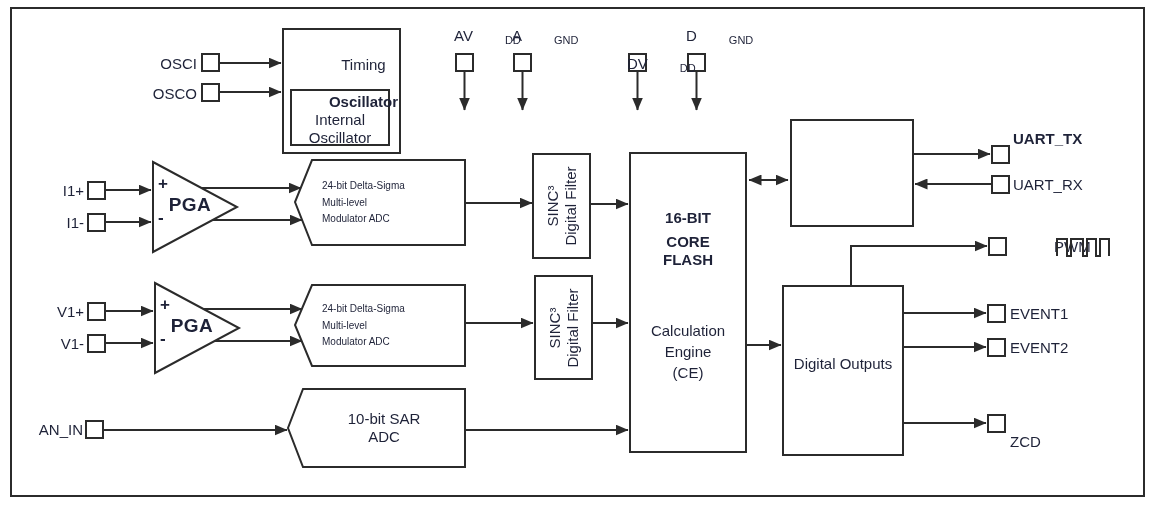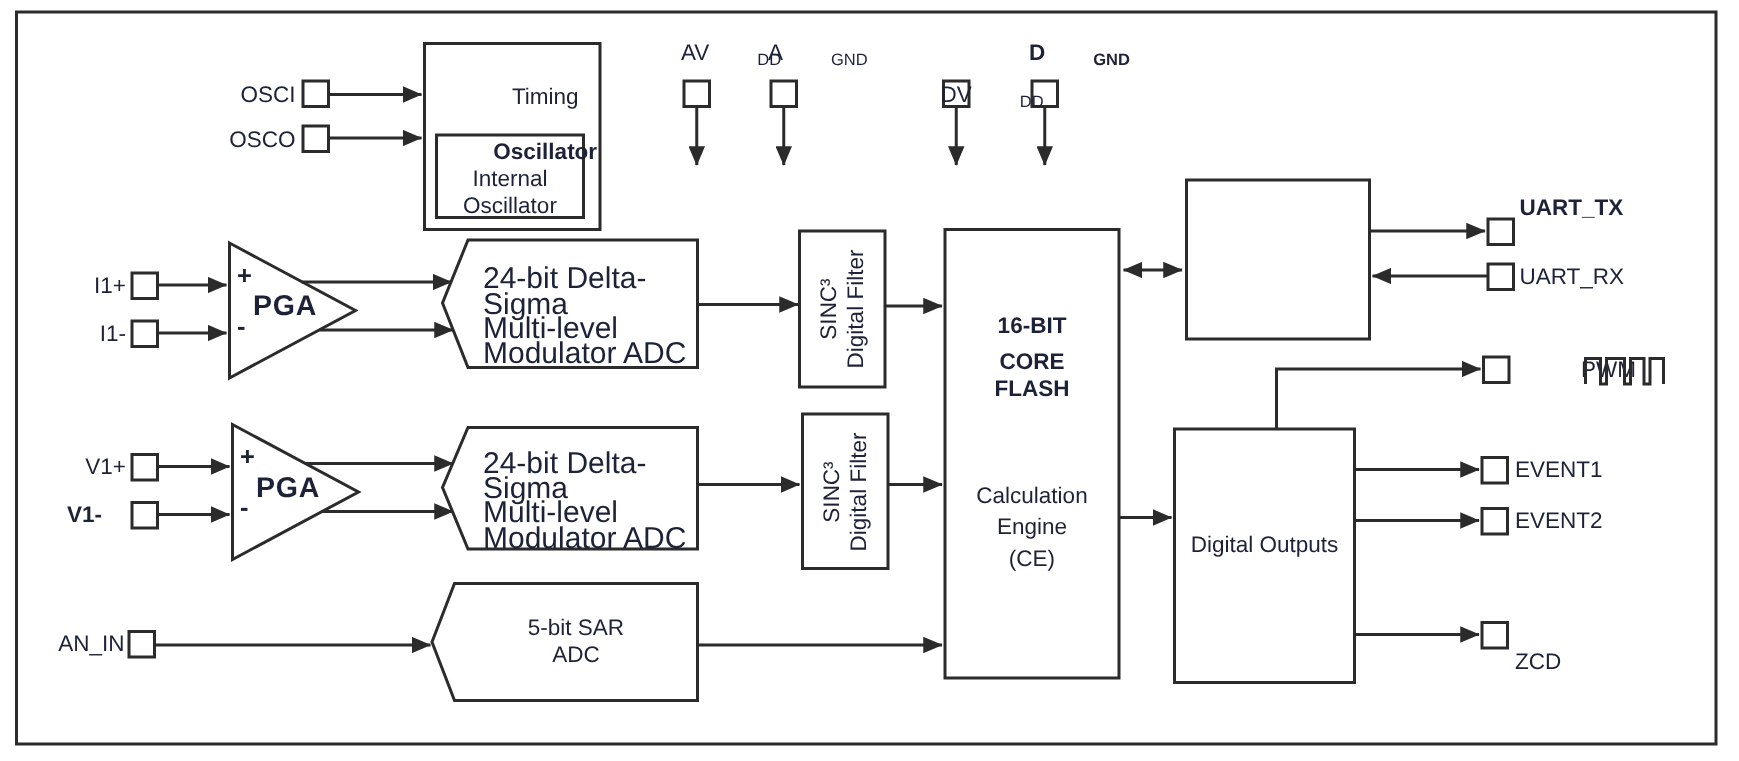--- a/index.html
+++ b/index.html
@@ -17,21 +17,21 @@
     line-height:17px;
     color:#1e2238;
     white-space:pre-line;
   }
   .center{text-align:center;}
   .right{text-align:right;}
   .bold{font-weight:bold;}
   .sub{font-size:11px;position:relative;top:3px;letter-spacing:0;padding-left:32px;}
   .pga-label{font-size:19px;font-weight:bold;letter-spacing:0.5px;}
   .pga-sign{font-size:17px;font-weight:bold;}
-  .adc-text{font-size:20px;line-height:16.5px;}
+  .adc-text{font-size:10px;line-height:16.5px;}
   .rot{
     position:absolute;left:50%;top:50%;
     transform:translate(-50%,-50%) rotate(-90deg);
     text-align:center;line-height:18px;font-size:15px;color:#1e2238;
     white-space:pre-line;width:104px;
   }
   .sinc-box{position:absolute;}
   .glyph{position:absolute;}
 </style>
 </head>
@@ -122,43 +122,43 @@
   <div class="lbl center" style="left:283px;top:37px;width:117px;line-height:18.5px;margin-left:22px;">
     <span>Timing</span><br>
     <span class="bold">Oscillator</span>
   </div>
   <div class="lbl center" style="left:291px;top:99px;width:98px;line-height:17.5px;margin-top:12px;">Internal
 Oscillator</div>
 
   <div class="lbl" style="left:454px;top:27px;width:60px;"><span>AV</span><span class="sub">DD</span></div>
   <div class="lbl" style="left:512px;top:27px;width:60px;"><span>A</span><span class="sub">GND</span></div>
   <div class="lbl" style="left:627px;top:27px;width:60px;margin-top:28px;"><span>DV</span><span class="sub">DD</span></div>
-  <div class="lbl" style="left:686px;top:27px;width:60px;font-weight:bold;"><span>D</span><span class="sub">GND</span></div>
+  <div class="lbl" style="left:686px;top:27px;width:60px;"><span>D</span><span class="sub">GND</span></div>
 
   <div class="lbl right" style="left:50px;top:182px;width:34px;">I1+</div>
   <div class="lbl right" style="left:50px;top:214px;width:34px;">I1-</div>
   <div class="lbl right" style="left:48px;top:303px;width:36px;">V1+</div>
-  <div class="lbl right" style="left:32px;top:335px;width:36px;font-weight:bold;">V1-</div>
+  <div class="lbl right" style="left:48px;top:335px;width:36px;">V1-</div>
   <div class="lbl right" style="left:24px;top:421px;width:59px;">AN_IN</div>
 
   <div class="lbl pga-sign" style="left:158px;top:175px;">+</div>
   <div class="lbl pga-sign" style="left:158px;top:209px;">-</div>
   <div class="lbl pga-label center" style="left:160px;top:196px;width:60px;">PGA</div>
 
   <div class="lbl pga-sign" style="left:160px;top:296px;">+</div>
   <div class="lbl pga-sign" style="left:160px;top:330px;">-</div>
   <div class="lbl pga-label center" style="left:162px;top:317px;width:60px;">PGA</div>
 
   <div class="lbl adc-text" style="left:322px;top:178px;width:140px;">24-bit Delta-Sigma
 Multi-level
 Modulator ADC</div>
   <div class="lbl adc-text" style="left:322px;top:301px;width:140px;">24-bit Delta-Sigma
 Multi-level
 Modulator ADC</div>
-  <div class="lbl center" style="left:305px;top:410px;width:158px;line-height:17.5px;">5-bit SAR
+  <div class="lbl center" style="left:305px;top:410px;width:158px;line-height:17.5px;">10-bit SAR
 ADC</div>
 
   <div class="sinc-box" style="left:533px;top:154px;width:57px;height:104px;">
     <div class="rot">SINC³
 Digital Filter</div>
   </div>
   <div class="sinc-box" style="left:535px;top:276px;width:57px;height:103px;">
     <div class="rot">SINC³
 Digital Filter</div>
   </div>

